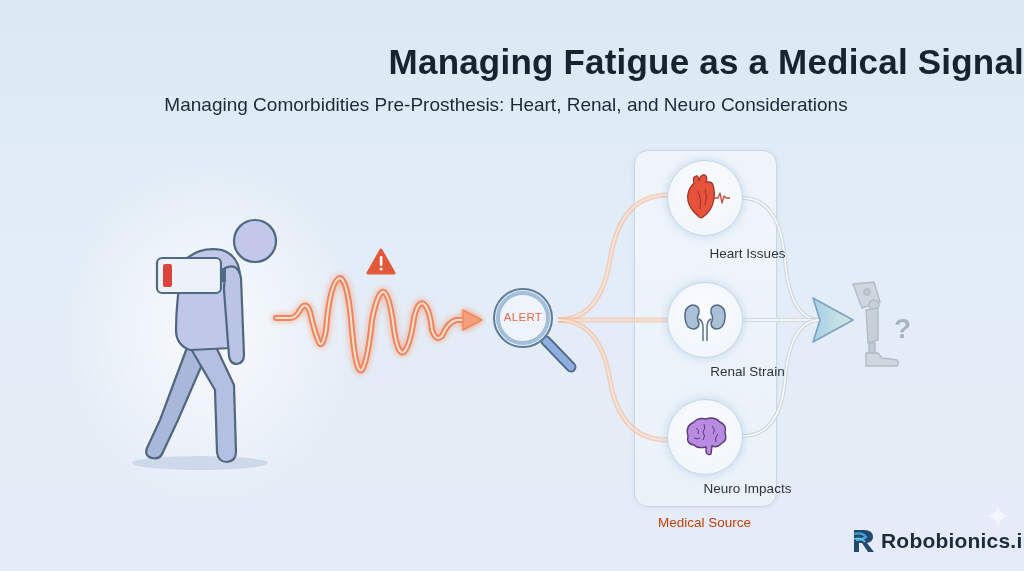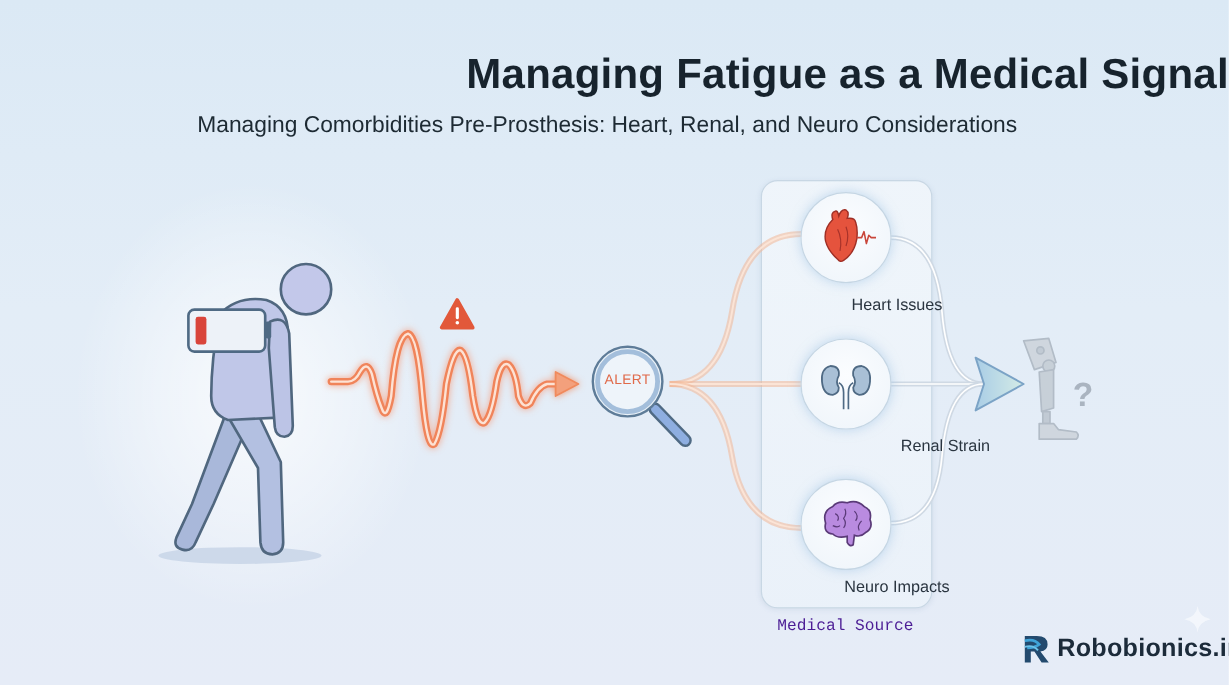--- a/index.html
+++ b/index.html
@@ -35,21 +35,21 @@
     border: 1.5px solid #c5d6e4;
     box-shadow: 0 0 10px rgba(150,190,225,0.55);
   }
   .node svg { position: absolute; left: 0; top: 0; }
   .node-label {
     position: absolute; width: 155px; left: 652px; text-align: center;
     font-size: 13.5px; color: #2a3540; margin-left: 18px;
   }
   .source-label {
     position: absolute; left: 634px; width: 141px; top: 515px; text-align: center;
-    font-size: 13.5px; color: #4c1d95; font-family: Liberation Mono, monospace;
+    font-size: 13.5px; color: #c2410c;
   }
   .logo {
     position: absolute; left: 852px; top: 528px; display: flex; align-items: center; gap: 5px;
   }
   .logo-text { font-size: 21px; font-weight: 600; color: #1c2b3a; letter-spacing: 0.2px; }
 </style>
 </head>
 <body>
 
 <div class="glow-bg"></div>
@@ -163,21 +163,21 @@
 <div class="node-label" style="top:246px;">Heart Issues</div>
 
 <div class="node" style="left:667px; top:282px;">
   <svg width="74" height="74" viewBox="0 0 74 74">
     <path d="M24 22 Q16 24 17 35 Q18 46 26 46 Q31 45 31 40 Q28 35 31 30 Q32 22 24 22 Z" fill="#a9c0d6" stroke="#4f6a84" stroke-width="1.5"></path>
     <path d="M50 22 Q58 24 57 35 Q56 46 48 46 Q43 45 43 40 Q46 35 43 30 Q42 22 50 22 Z" fill="#a9c0d6" stroke="#4f6a84" stroke-width="1.5"></path>
     <path d="M31 36 Q35 38 35 44 L35 58" fill="none" stroke="#4f6a84" stroke-width="1.4"></path>
     <path d="M43 36 Q39 38 39 44 L39 58" fill="none" stroke="#4f6a84" stroke-width="1.4"></path>
   </svg>
 </div>
-<div class="node-label" style="top:364px;text-align:right;">Renal Strain</div>
+<div class="node-label" style="top:364px;">Renal Strain</div>
 
 <div class="node" style="left:667px; top:399px;">
   <svg width="74" height="74" viewBox="0 0 74 74">
     <path d="M20 36 Q17 26 26 22 Q30 17 38 19 Q46 16 52 22 Q59 25 57 33 Q60 40 53 44 Q49 48 44 46 L43 54 Q40 56 38 52 L38 47 Q30 49 26 45 Q18 44 20 36 Z" fill="#b98be0" stroke="#5a3a78" stroke-width="1.4"></path>
     <path d="M28 28 Q32 30 30 34 M36 24 Q38 28 35 32 Q38 36 35 40 M44 26 Q48 30 45 34 M50 34 Q46 38 48 42 M26 38 Q30 40 32 38" fill="none" stroke="#5a3a78" stroke-width="1"></path>
   </svg>
 </div>
 <div class="node-label" style="top:481px;">Neuro Impacts</div>
 
 <div class="source-label">Medical Source</div>

